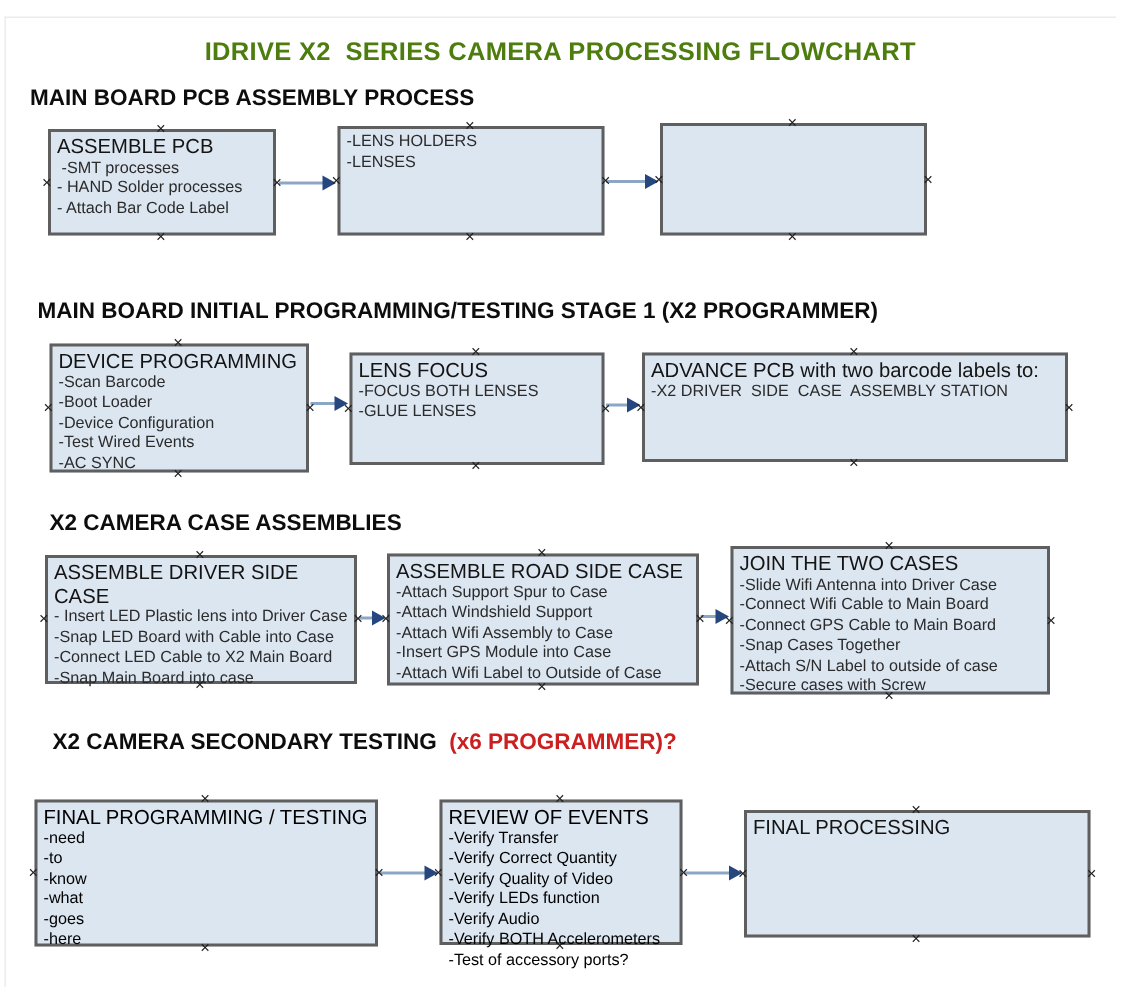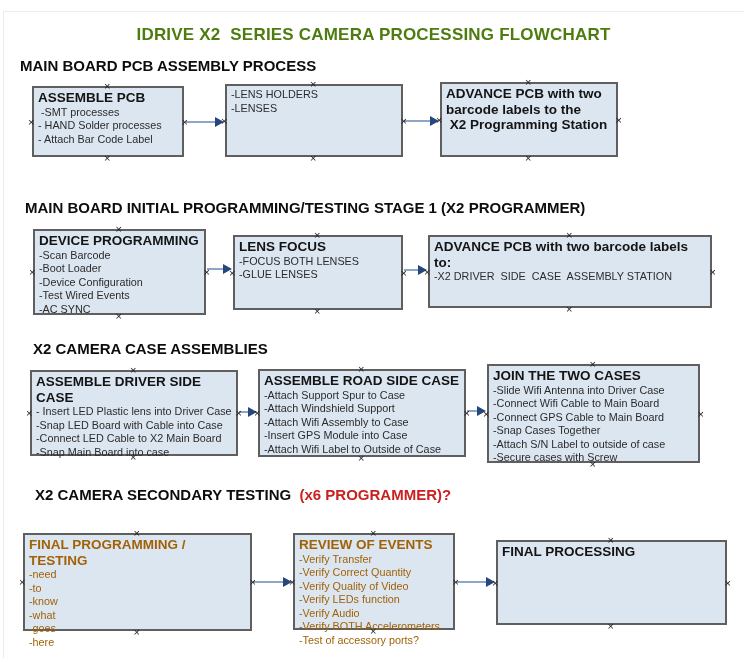--- a/index.html
+++ b/index.html
@@ -6,23 +6,23 @@
   #page{position:relative;width:747px;height:662px;background:#ffffff;
         font-family:"Liberation Sans",sans-serif;color:#111;overflow:hidden;}
   .canvas-edge{position:absolute;left:3px;top:11px;width:740px;height:646px;
         border-left:1px solid #ececec;border-top:1px solid #ececec;pointer-events:none;}
   .main-title{position:absolute;left:0;top:25px;width:100%;text-align:center;
         font-size:17px;font-weight:bold;letter-spacing:.2px;white-space:pre-wrap;color:#4d7c0f;}
   .sec-h{position:absolute;font-size:15px;font-weight:bold;white-space:pre-wrap;color:#0d0d0d;}
   .sec-h .redtxt{color:#cc2020;}
   .box{position:absolute;background:#dce6f1;border:2px solid #5f5f5f;
         box-sizing:border-box;padding:2px 3px 0 4px;overflow:visible;}
-  .bt{font-size:13.5px;font-weight:bold;line-height:15.5px;white-space:pre-wrap;color:#141414;}
+  .bt{font-size:13.5px;font-weight:normal;line-height:15.5px;white-space:pre-wrap;color:#141414;}
   .bi{font-size:10.8px;line-height:13.5px;white-space:pre-wrap;color:#2b2b2b;}
-  .box.red .bt,.box.red .bi{color:#a16207;}
+  .box.red .bt,.box.red .bi{color:#000000;}
   .ax{position:absolute;font-size:11px;line-height:10px;color:#1c1c1c;z-index:3;}
   .ax.t{top:-7px;left:50%;margin-left:-4px;}
   .ax.b{bottom:-8px;left:50%;margin-left:-4px;}
   .ax.l{left:-6px;top:50%;margin-top:-5px;}
   .ax.r{right:-6px;top:50%;margin-top:-5px;}
   .arrow{position:absolute;height:11px;}
   .arrow .ln{position:absolute;left:0;right:6px;top:4px;height:2px;background:#8ca6c6;}
   .arrow .hd{position:absolute;right:0;top:0;width:0;height:0;
         border-left:9px solid #26477e;border-top:5px solid transparent;border-bottom:5px solid transparent;}
 </style>
@@ -64,23 +64,20 @@
   <div class="arrow" style="left:404px;top:116px;width:35px">
       <i class="ln"></i>
       <i class="hd"></i>
     </div>
 
   <div class="box" style="left:440px;top:82px;width:178px;height:75px">
     <span class="ax t">×</span>
     <span class="ax b">×</span>
     <span class="ax l">×</span>
     <span class="ax r">×</span>
-    <div class="bt">ADVANCE PCB with two
-barcode labels to the
- X2 Programming Station</div>
   </div>
 
   <div class="sec-h" style="left:25px;top:199px">MAIN BOARD INITIAL PROGRAMMING/TESTING STAGE 1 (X2 PROGRAMMER)</div>
 
   <div class="box" style="left:33px;top:229px;width:173px;height:86px">
     <span class="ax t">×</span>
     <span class="ax b">×</span>
     <span class="ax l">×</span>
     <span class="ax r">×</span>
     <div class="bt">DEVICE PROGRAMMING</div>

